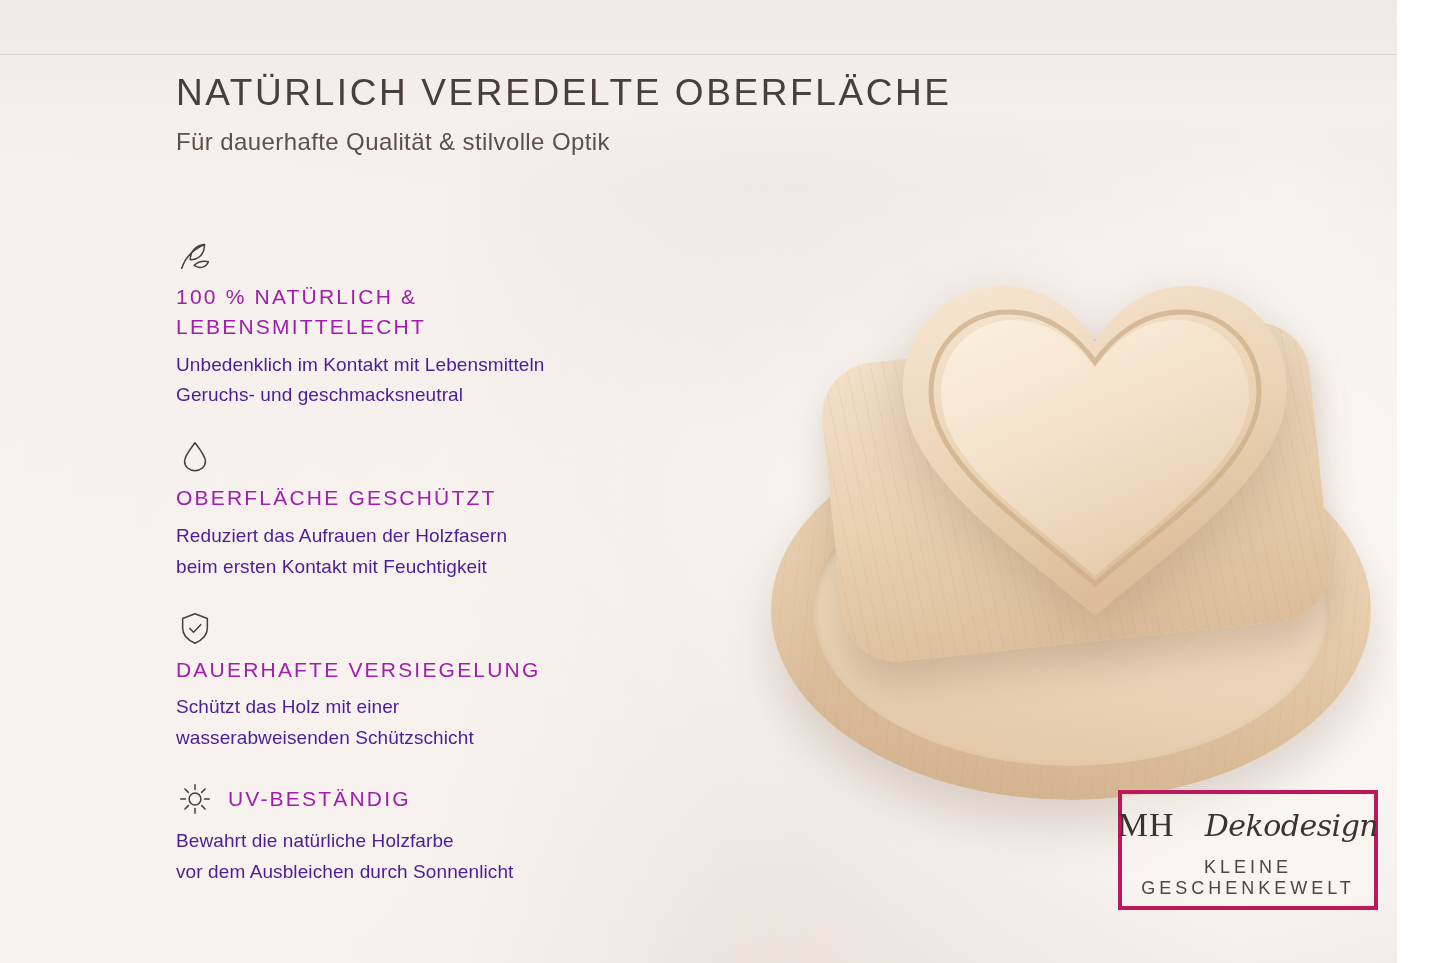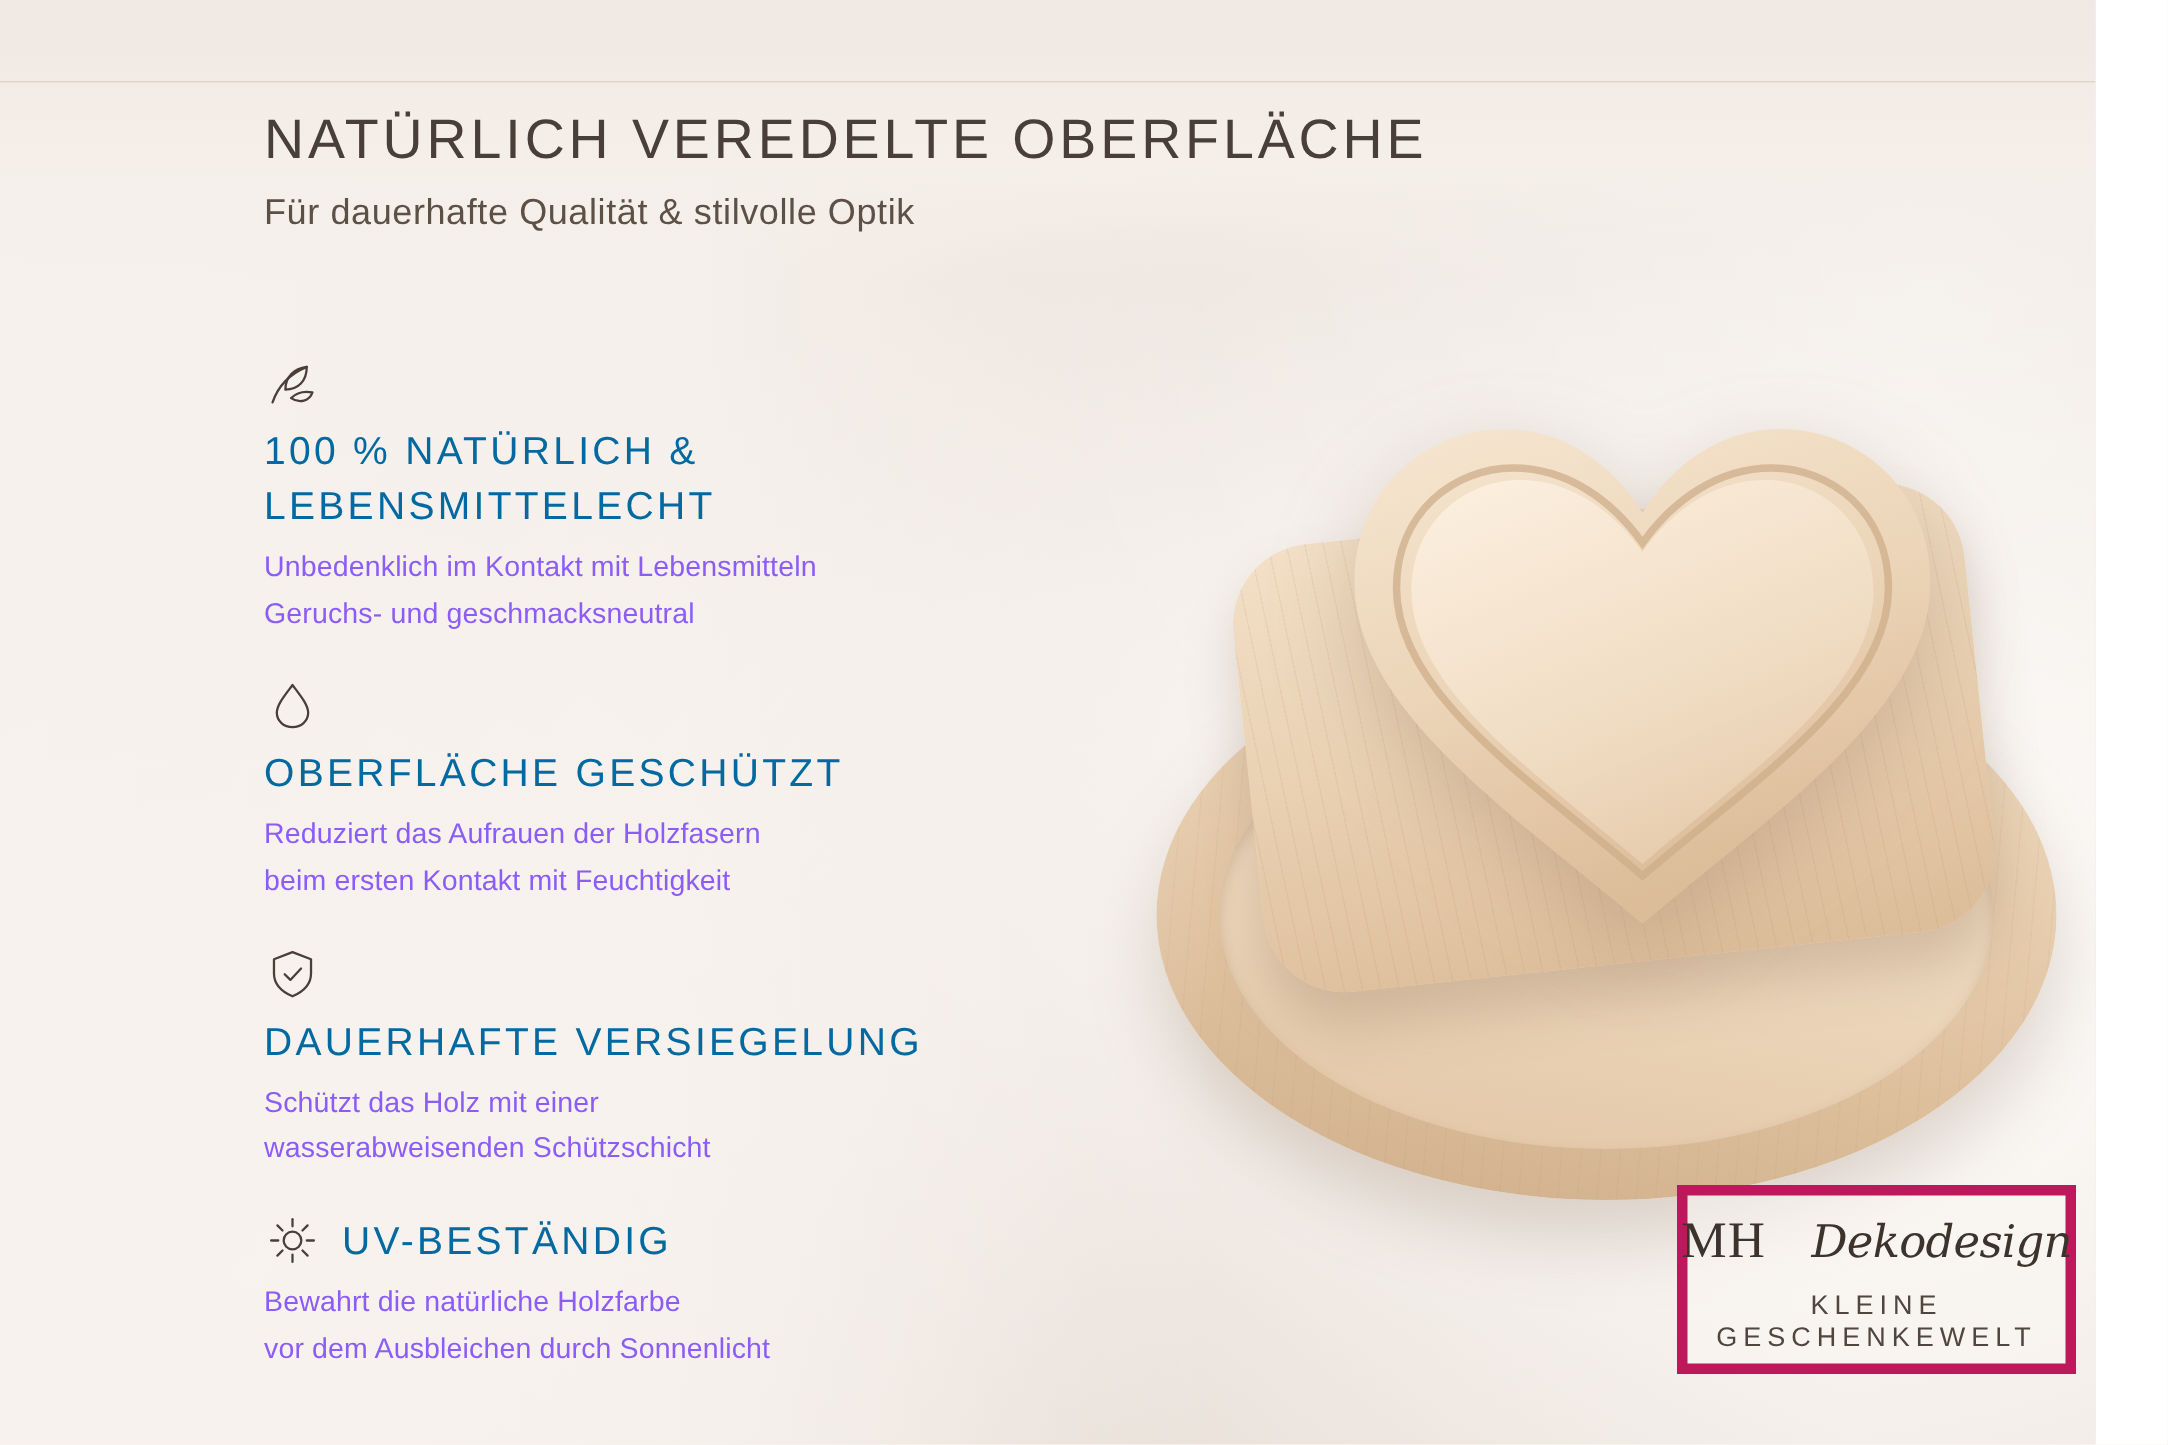--- a/index.html
+++ b/index.html
@@ -90,31 +90,31 @@
     position: relative;
     margin-bottom: 26px;
   }
   .feature-icon {
     width: 38px;
     height: 38px;
     display: block;
     color: #4a3f38;
   }
   .feature-title {
-    font-size: 26px;
+    font-size: 21px;
     letter-spacing: 2.2px;
-    color: #0369a1;
+    color: #a21caf;
     margin-top: 8px;
     line-height: 1.42;
     font-weight: 400;
     white-space: pre-line;
   }
   .feature-desc {
     font-size: 19px;
-    color: #8b5cf6;
+    color: #4c1d95;
     line-height: 1.62;
     margin-top: 8px;
     white-space: pre-line;
     letter-spacing: 0.1px;
   }
 
   
   .feature-inline {
     display: flex;
     align-items: center;
@@ -193,21 +193,21 @@
     filter: drop-shadow(0 20px 28px rgba(150,119,94,0.32));
   }
 
   
   .logo-box {
     position: absolute;
     left: 1118px;
     top: 790px;
     width: 252px;
     height: 112px;
-    border: 7px solid #be185d;
+    border: 4px solid #be185d;
     background: rgba(250,246,243,0.55);
   }
   .logo-row {
     position: absolute;
     left: 0; right: 0;
     top: 12px;
     display: flex;
     align-items: baseline;
     justify-content: center;
     gap: 10px;

